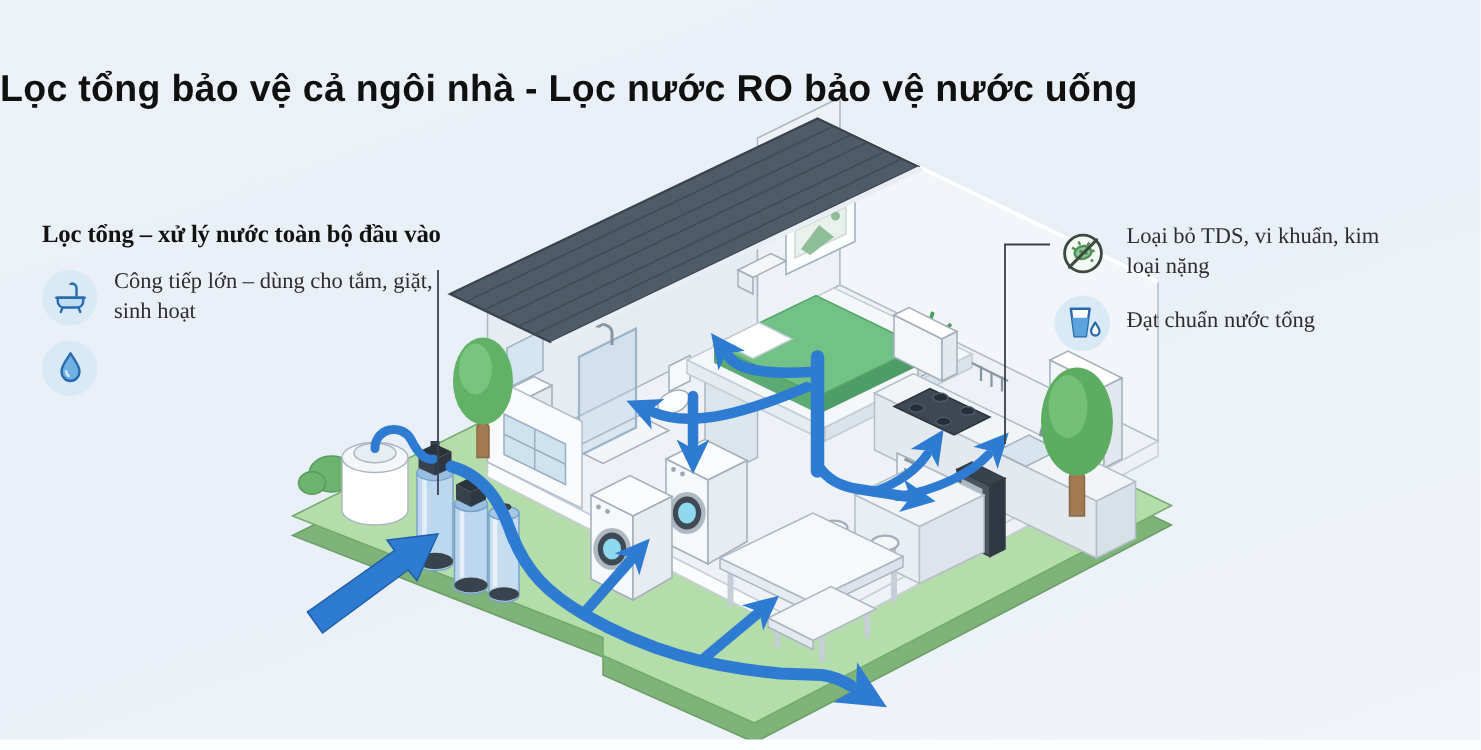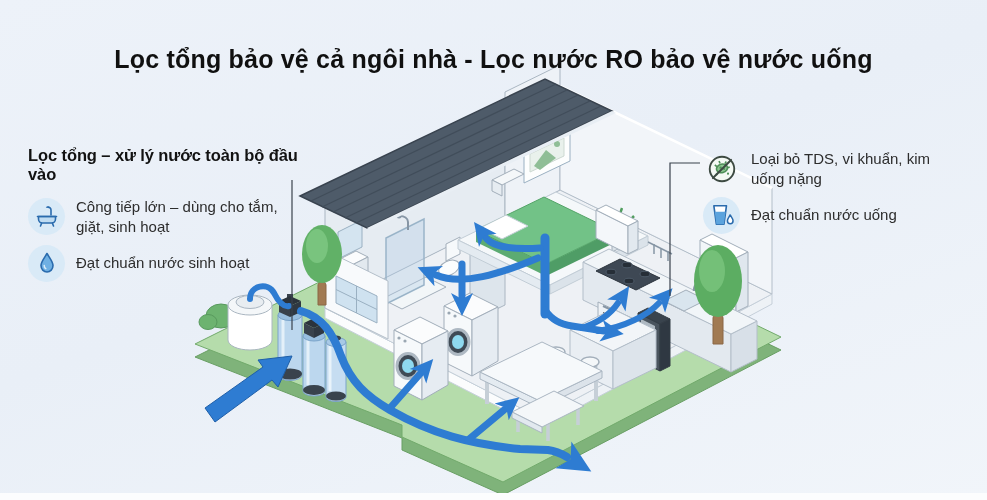--- a/index.html
+++ b/index.html
@@ -4,24 +4,24 @@
 <style>
   html,body{margin:0;padding:0;}
   .stage{
     position:relative;width:987px;height:500px;overflow:hidden;
     background:linear-gradient(160deg,#edf2f9 0%,#e9eff7 45%,#f1f5fa 100%);
     font-family:"Liberation Sans",sans-serif;
   }
   .illustration{position:absolute;left:0;top:0;z-index:1;}
   .bottom-strip{position:absolute;left:0;right:0;bottom:0;height:7px;background:#fcfdfe;z-index:3;}
   .title{
-    position:absolute;top:28px;left:0;width:100%;text-align:center;z-index:2;
+    position:absolute;top:28px;left:0;width:100%;z-index:2;
     font-size:25px;font-weight:bold;color:#101010;letter-spacing:.2px;
   }
-  .panel{position:absolute;z-index:2;}
+  .panel{position:absolute;z-index:2;font-family:Liberation Serif, serif;}
   .panel-heading{font-size:16.5px;font-weight:bold;color:#121212;margin:0 0 13px 0;letter-spacing:-.1px;}
   .panel-item{display:flex;align-items:center;gap:11px;margin-bottom:8px;}
   .icon-circle{width:37px;height:37px;border-radius:50%;background:#d9eaf7;flex:0 0 37px;
     display:flex;align-items:center;justify-content:center;}
   .icon-circle.plain{background:transparent;}
   .item-text{font-size:15px;color:#2d2d2d;line-height:1.32;}
   .panel-left{left:28px;top:146px;width:296px;}
   .panel-left .item-text{max-width:218px;}
   .panel-right{left:703px;top:149px;width:278px;}
   .panel-right .item-text{max-width:186px;}
@@ -260,48 +260,47 @@
       </span>
       <div class="item-text">Công tiếp lớn – dùng cho tắm, giặt, sinh hoạt</div>
     </div>
     <div class="panel-item">
       <span class="icon-circle">
         <svg width="24" height="24" viewBox="0 0 24 24">
           <path d="M12,2.5 C9.2,7.3 6,10.8 6,14.6 a6,6.4 0 0 0 12,0 C18,10.8 14.8,7.3 12,2.5 Z" fill="#6fb0e3" stroke="#2a6bad" stroke-width="1.6" stroke-linejoin="round"></path>
           <path d="M9.2,14.5 a3,3.4 0 0 0 1.6,3.2" fill="none" stroke="#d9ecf9" stroke-width="1.5" stroke-linecap="round"></path>
         </svg>
       </span>
-      <div class="item-text">Đạt chuẩn nước sinh hoạt</div>
     </div>
   </div>
 
   <div class="panel panel-right">
     <div class="panel-item">
       <span class="icon-circle plain">
         <svg width="32" height="32" viewBox="0 0 24 24">
           <circle cx="12" cy="12" r="9.2" fill="#f4f9f4" stroke="#3d4a42" stroke-width="1.4"></circle>
           <g stroke="#4f8f58" stroke-width="1.2">
             <path d="M8.2,10.2 L6.6,9.0 M10.5,7.8 L9.8,6.0 M14.2,8.0 L15.2,6.4 M16.0,11.0 L17.8,10.6"></path>
           </g>
           <ellipse cx="12" cy="11.5" rx="4.2" ry="3.2" transform="rotate(-15 12 11.5)" fill="#8cc690" stroke="#4f8f58" stroke-width="1.2"></ellipse>
           <circle cx="11" cy="11" r="0.9" fill="#4f8f58"></circle>
           <circle cx="13.6" cy="12" r="0.7" fill="#4f8f58"></circle>
           <circle cx="8" cy="16" r="0.8" fill="#4f8f58"></circle>
           <circle cx="16.5" cy="15.5" r="0.8" fill="#4f8f58"></circle>
           <path d="M5.2,18.8 L18.8,5.2" stroke="#3d4a42" stroke-width="1.5" stroke-linecap="round"></path>
         </svg>
       </span>
-      <div class="item-text">Loại bỏ TDS, vi khuẩn, kim uống nặng</div>
+      <div class="item-text">Loại bỏ TDS, vi khuẩn, kim loại nặng</div>
     </div>
     <div class="panel-item">
       <span class="icon-circle">
         <svg width="26" height="26" viewBox="0 0 24 24">
           <path d="M4.5,3.5 L6.8,20.5 h7.0 L16.1,3.5 Z" fill="#ffffff" stroke="#2a6bad" stroke-width="1.5" stroke-linejoin="round"></path>
           <path d="M5.3,9 L6.8,20.5 h7.0 L15.3,9 Z" fill="#5ba3dd"></path>
           <path d="M19.5,12 C18.2,14.2 17,15.6 17,17.2 a2.6,2.8 0 0 0 5.2,0 C22.2,15.6 20.8,14.2 19.5,12 Z" fill="#ffffff" stroke="#2a6bad" stroke-width="1.4" stroke-linejoin="round"></path>
         </svg>
       </span>
-      <div class="item-text">Đạt chuẩn nước uống</div>
+      <div class="item-text">Đạt chuẩn nước tổng</div>
     </div>
   </div>
 
   <div class="bottom-strip"></div>
 </div>
 
 </body></html>

